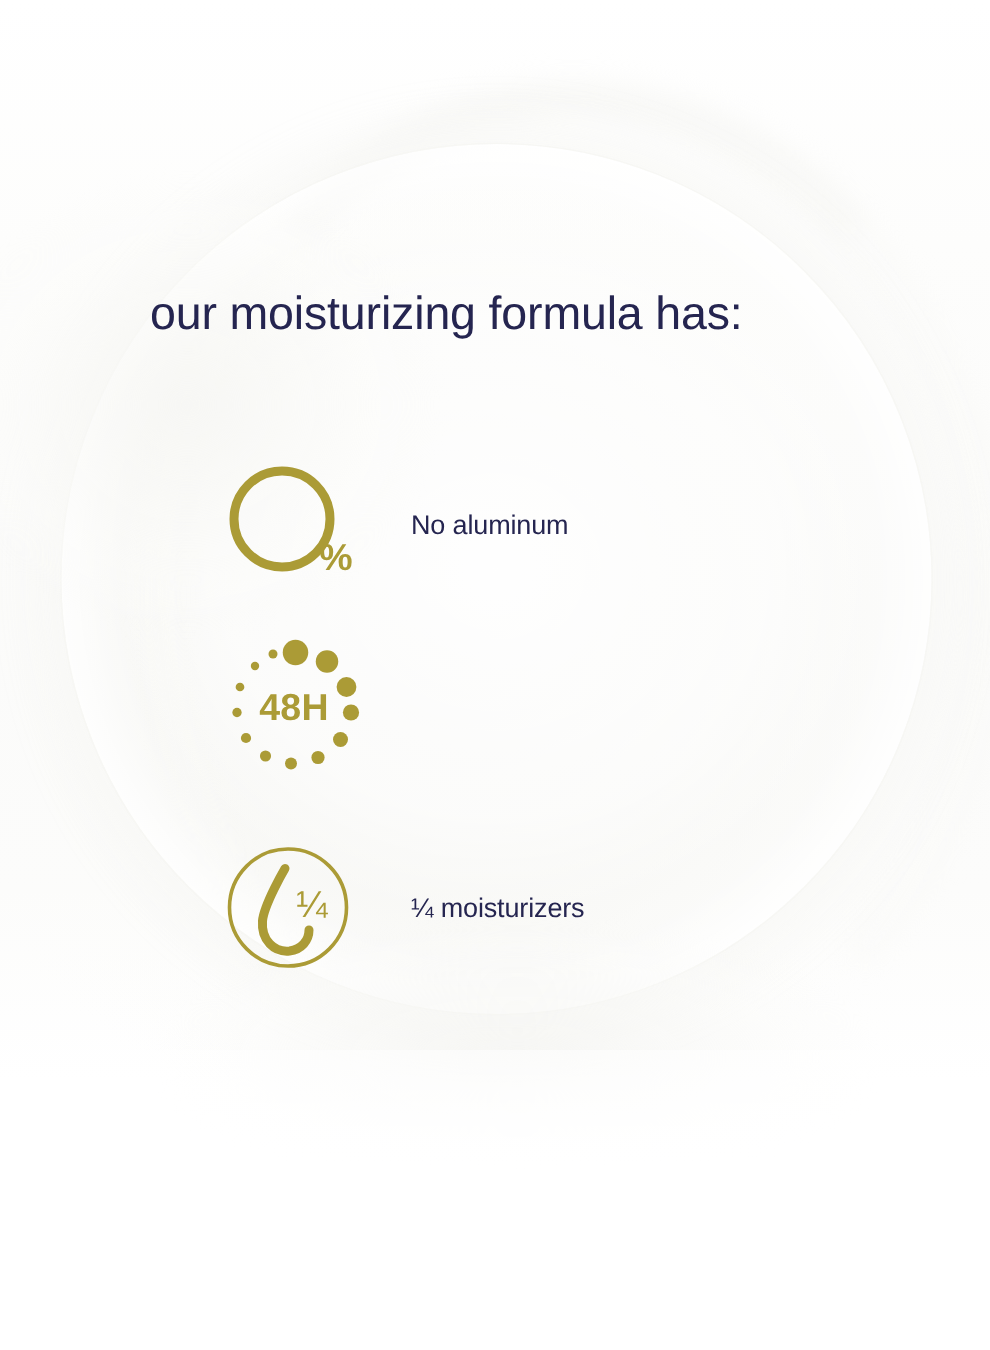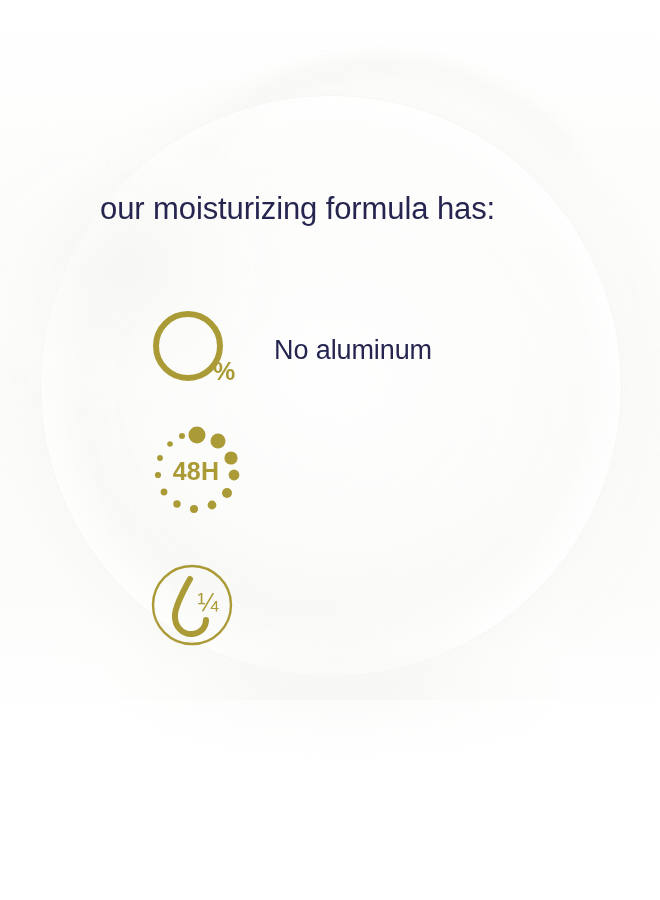--- a/index.html
+++ b/index.html
@@ -155,21 +155,21 @@
 
   .icon-slot {
     width: 112px;
     flex: 0 0 112px;
     height: 100%;
     position: relative;
   }
 
   .feature-label {
     color: #252550;
-    font-size: 27px;
+    font-size: 18px;
     line-height: 35px;
     font-weight: 400;
     letter-spacing: -0.1px;
     margin-left: 22px;
     white-space: pre-line;
   }
 
   
   .icon-zero {
     position: absolute;
@@ -264,17 +264,18 @@
               <circle cx="46" cy="46" r="39" fill="none" stroke="#ab9b36" stroke-width="2.4"></circle>
 
               <path d="M44 20
                        C 44 20, 30 44, 29 55
                        C 28 68, 37 76, 47 75
                        C 55 74, 60 68, 60 61" fill="none" stroke="#ab9b36" stroke-width="6" stroke-linecap="round"></path>
               <text x="62" y="52" text-anchor="middle" font-family="'Liberation Sans', sans-serif" font-size="25" font-weight="400" fill="#ab9b36">¼</text>
             </svg>
           </div>
         </div>
+        <div class="feature-label">¼ moisturizers</div>
       </div>
 
     </div>
   </div>
 </div>
 
 </body></html>

